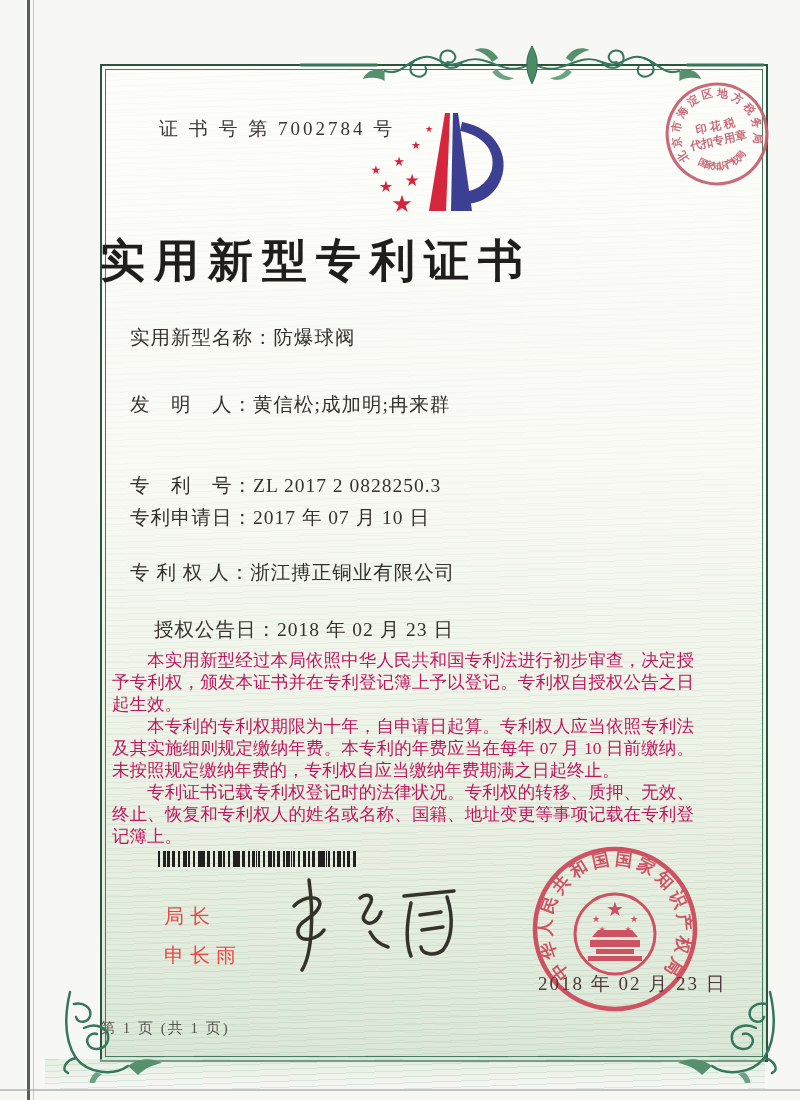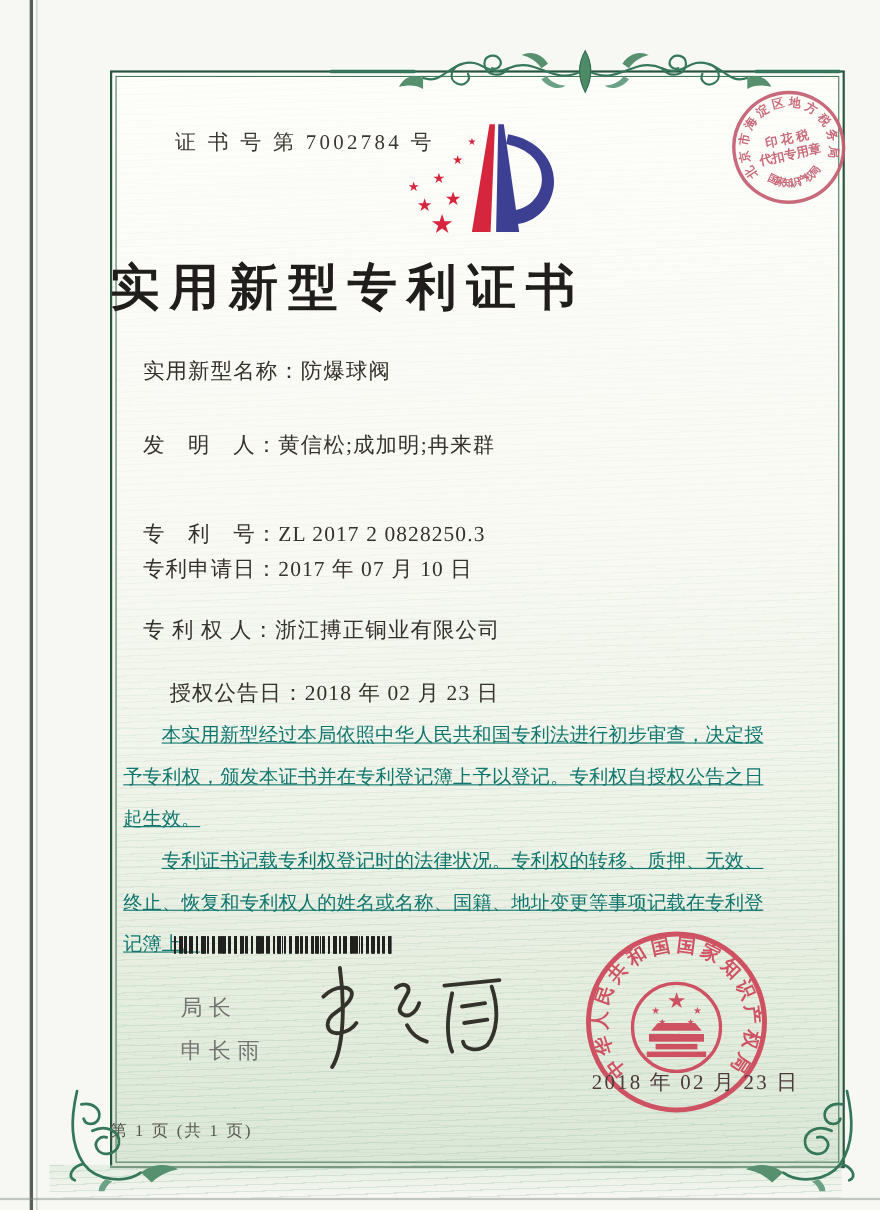--- a/index.html
+++ b/index.html
@@ -23,29 +23,29 @@
     -webkit-mask-image:linear-gradient(180deg,rgba(0,0,0,.15) 0%,rgba(0,0,0,.2) 40%,rgba(0,0,0,.7) 70%,#000 100%);
     mask-image:linear-gradient(180deg,rgba(0,0,0,.15) 0%,rgba(0,0,0,.2) 40%,rgba(0,0,0,.7) 70%,#000 100%);
   }
   .below-frame-tint{left:45px;top:1059px;width:720px;height:30px;
     background:repeating-linear-gradient(178deg, rgba(140,182,155,.25) 0 1px, rgba(255,255,255,0) 1px 6px),linear-gradient(180deg,rgba(210,230,208,.5),rgba(210,230,208,0));}
   
   .cert-no{left:128px;top:116px;font-size:19px;letter-spacing:3px;color:#3a3631;margin-left:31px;}
   .title{left:100px;top:231px;width:664px;font-size:45px;font-weight:700;letter-spacing:9px;color:#201e1c;}
   .field{left:130px;font-size:19.5px;color:#35312c;letter-spacing:1px;white-space:nowrap;}
   .f0{top:324px;text-align:right;} .f1{top:391px;} .f2{top:472px;} .f3{top:504px;} .f4{top:559px;} .f5{top:616px;margin-left:24px;}
-  .paras{left:112px;top:649px;width:582px;font-size:17.5px;line-height:38px;color:#0f766e;text-align:justify;text-decoration:underline;}
+  .paras{left:112px;top:649px;width:582px;font-size:17.5px;line-height:22px;color:#be185d;text-align:justify;}
   .paras p{margin:0;text-indent:2em;}
   .barcode{left:158px;top:851px;width:198px;height:16px;
     background:
       repeating-linear-gradient(90deg,#20201e 0 2px,rgba(0,0,0,0) 2px 5px),
       repeating-linear-gradient(90deg,#20201e 0 1px,rgba(0,0,0,0) 1px 7px),
       repeating-linear-gradient(90deg,rgba(0,0,0,0) 0 9px,#20201e 9px 12px,rgba(0,0,0,0) 12px 17px);
   }
-  .signer{font-family:"Liberation Sans","DejaVu Sans",sans-serif;font-size:20px;letter-spacing:6px;color:#737373;text-align:right;}
+  .signer{font-family:"Liberation Sans","DejaVu Sans",sans-serif;font-size:20px;letter-spacing:6px;color:#ef4444;text-align:right;}
   .signer-title{left:164px;top:903px;}
   .signer-name{left:164px;top:942px;}
   .seal-date{left:538px;top:971px;font-size:19px;letter-spacing:2px;color:#4c3838;z-index:6;}
   .footer{left:100px;top:1019px;width:664px;text-align:left;font-size:15px;letter-spacing:2px;color:#56564f;}
   .stamp-wrap{left:663px;top:80px;width:108px;height:108px;transform:rotate(-12deg);opacity:.92;z-index:5;}
   .seal-wrap{left:528px;top:842px;width:174px;height:174px;z-index:5;opacity:.95;}
   .sig-wrap{left:272px;top:866px;width:200px;height:115px;z-index:4;}
   .logo-wrap{left:350px;top:108px;width:160px;height:120px;}
   .orn-top{left:293px;top:38px;width:478px;height:54px;z-index:3;}
   .orn-bottom{left:40px;top:988px;width:760px;height:95px;z-index:3;pointer-events:none;}
@@ -133,20 +133,21 @@
 
 <div class="abs field f0"><span>实用新型名称：</span><span>防爆球阀</span></div>
 <div class="abs field f1"><span>发　明　人：</span><span>黄信松;成加明;冉来群</span></div>
 <div class="abs field f2"><span>专　利　号：</span><span>ZL 2017 2 0828250.3</span></div>
 <div class="abs field f3"><span>专利申请日：</span><span>2017 年 07 月 10 日</span></div>
 <div class="abs field f4"><span>专 利 权 人：</span><span>浙江搏正铜业有限公司</span></div>
 <div class="abs field f5"><span>授权公告日：</span><span>2018 年 02 月 23 日</span></div>
 
 <div class="abs paras">
   <p>本实用新型经过本局依照中华人民共和国专利法进行初步审查，决定授予专利权，颁发本证书并在专利登记簿上予以登记。专利权自授权公告之日起生效。</p>
+  <p>本专利的专利权期限为十年，自申请日起算。专利权人应当依照专利法及其实施细则规定缴纳年费。本专利的年费应当在每年 07 月 10 日前缴纳。未按照规定缴纳年费的，专利权自应当缴纳年费期满之日起终止。</p>
   <p>专利证书记载专利权登记时的法律状况。专利权的转移、质押、无效、终止、恢复和专利权人的姓名或名称、国籍、地址变更等事项记载在专利登记簿上。</p>
 </div>
 
 <div class="abs barcode"></div>
 
 <div class="abs signer signer-title">局长</div>
 <div class="abs signer signer-name">申长雨</div>
 
 <div class="abs sig-wrap">
 <svg width="200" height="115" viewBox="0 0 200 115">

